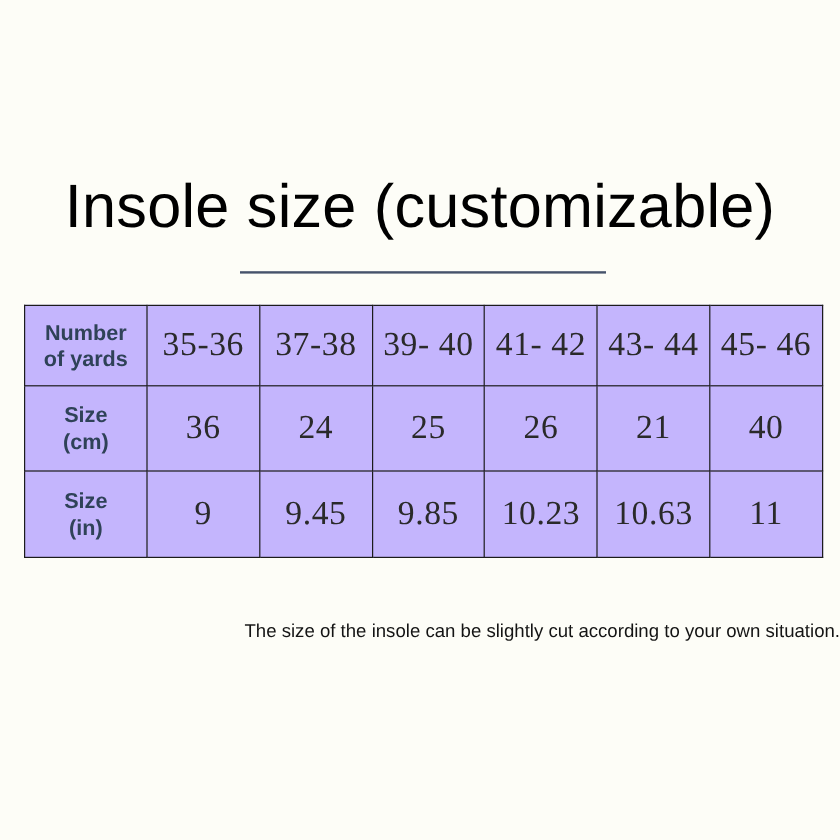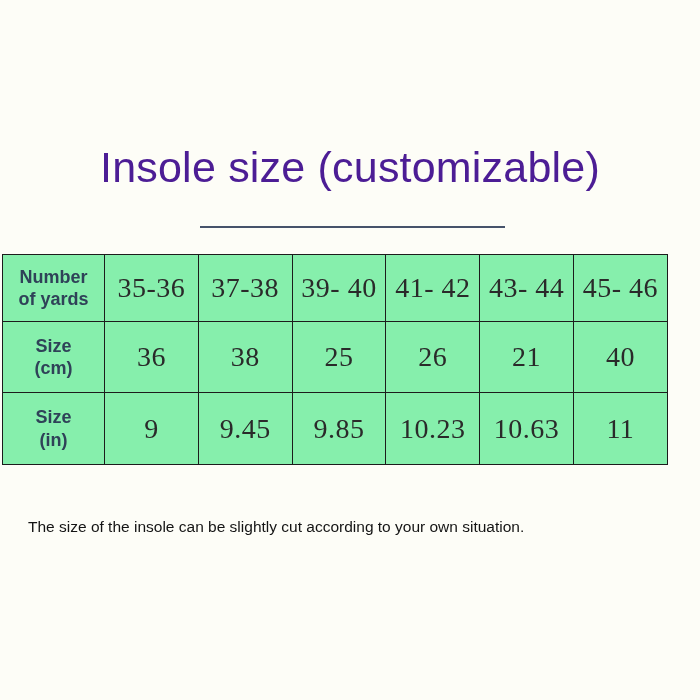--- a/index.html
+++ b/index.html
@@ -21,46 +21,46 @@
   }
 
   
   .title {
     position: absolute;
     left: 0;
     right: 0;
     top: 146px;
     text-align: center;
     font-family: "Liberation Sans", sans-serif;
-    font-size: 43px;
+    font-size: 51px;
     font-weight: 400;
-    color: #4c1d95;
+    color: #000000;
     letter-spacing: 0.2px;
     line-height: 1;
     white-space: nowrap;
   }
 
   .title-rule {
     position: absolute;
     left: 200px;
     top: 226px;
     width: 305px;
     height: 2px;
     background: #46536b;
   }
 
   
   .size-table {
     position: absolute;
-    left: 2px;
+    left: 20px;
     top: 254px;
     width: 658px;
     border-collapse: collapse;
     table-layout: fixed;
-    background: #86efac;
+    background: #c4b5fd;
   }
   .size-table td {
     border: 1.5px solid #1c1c1c;
     text-align: center;
     vertical-align: middle;
     padding: 0;
   }
 
   .row-head td { height: 66px; }
   .row-cm td   { height: 70px; }
@@ -85,21 +85,21 @@
     color: #2a2a2a;
     letter-spacing: 0.5px;
   }
 
   
   .footer {
     position: absolute;
     left: 0;
     right: 0;
     top: 515px;
-    text-align: left;
+    text-align: right;
     font-family: "Liberation Sans", sans-serif;
     font-size: 15.5px;
     color: #141414;
     line-height: 1.5;
     padding-left: 28px;
   }
   .footer div { white-space: nowrap; }
 </style>
 </head>
 <body>
@@ -123,21 +123,21 @@
         <td class="col-size cell-value">43- 44</td>
         <td class="col-size cell-value">45- 46</td>
       </tr>
 
       <tr class="row-cm">
         <td class="col-label cell-label">
           <span>Size</span>
           <span class="l2">(cm)</span>
         </td>
         <td class="col-size cell-value">36</td>
-        <td class="col-size cell-value">38</td>
+        <td class="col-size cell-value">24</td>
         <td class="col-size cell-value">25</td>
         <td class="col-size cell-value">26</td>
         <td class="col-size cell-value">21</td>
         <td class="col-size cell-value">40</td>
       </tr>
 
       <tr class="row-in">
         <td class="col-label cell-label">
           <span>Size</span>
           <span class="l2">(in)</span>

